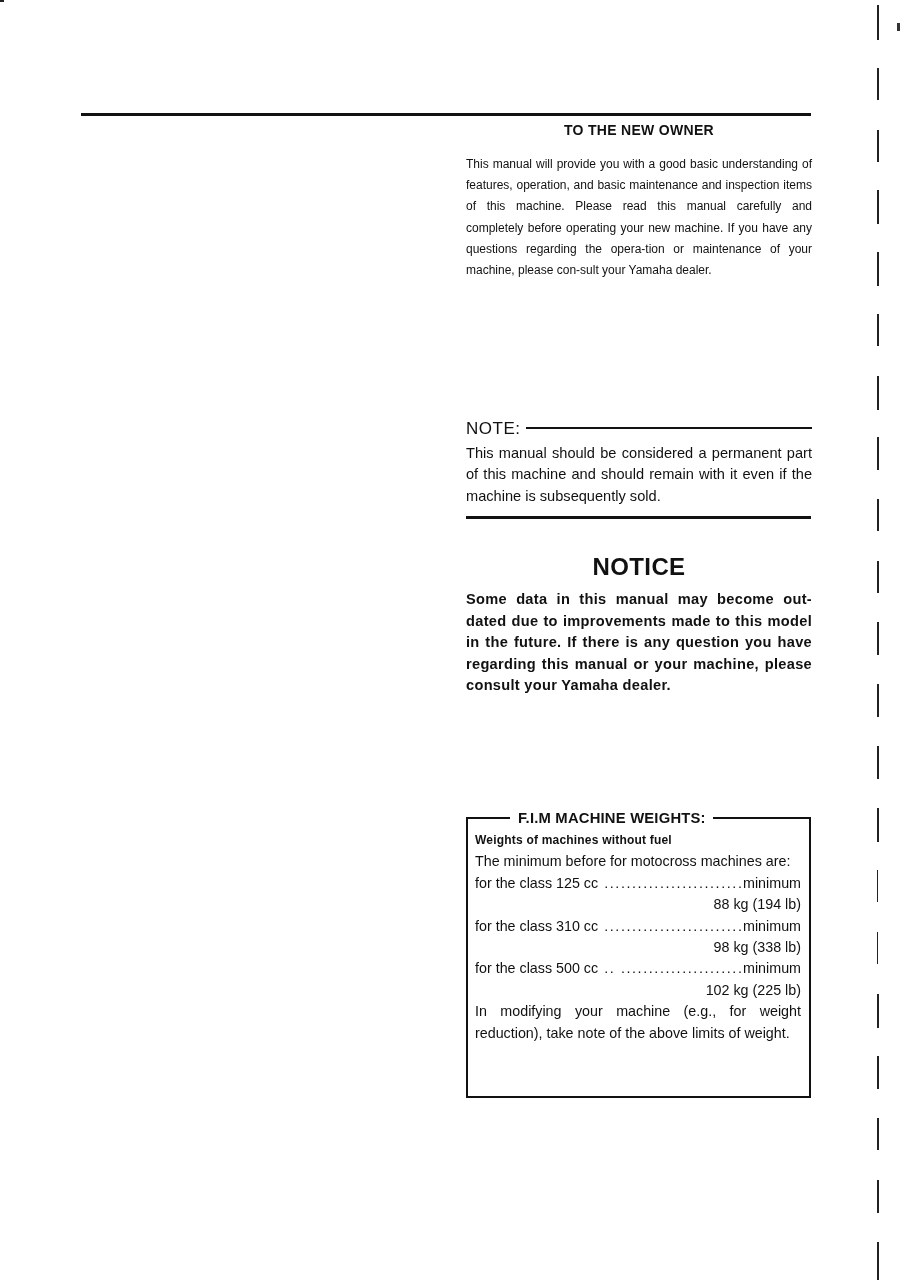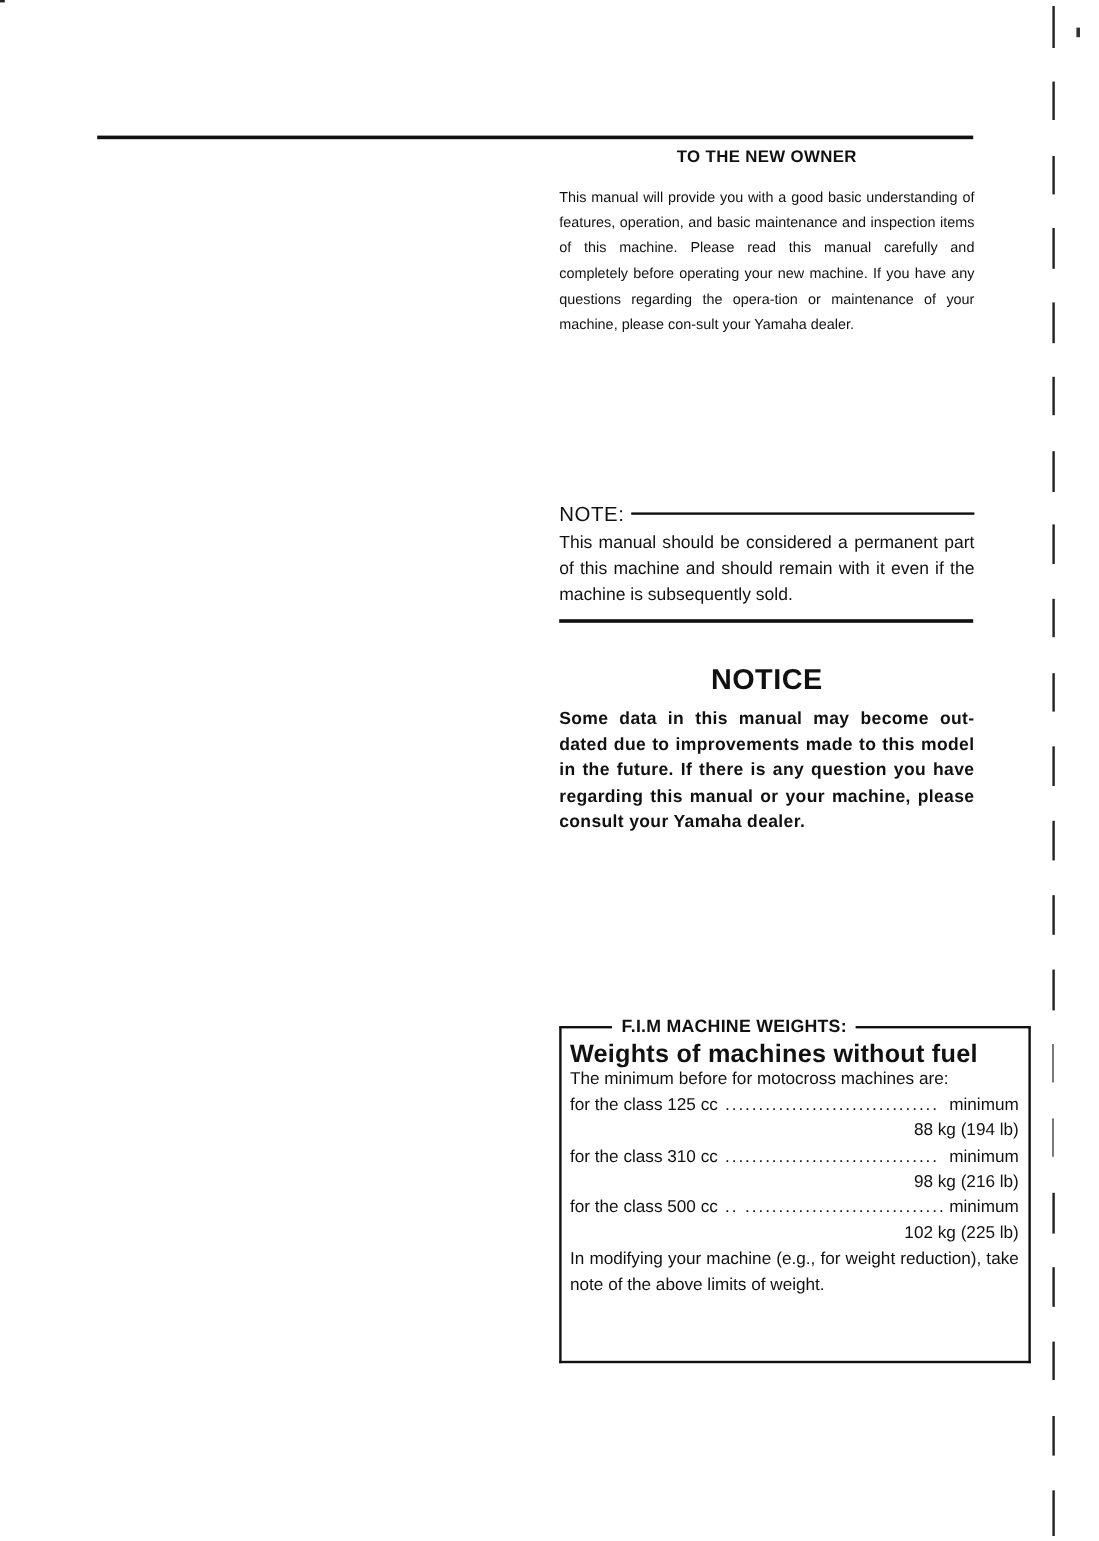--- a/index.html
+++ b/index.html
@@ -103,22 +103,22 @@
     .p-notice {
       top: 589px;
       font-size: 14.6px;
       line-height: 21.6px;
       font-weight: bold;
       letter-spacing: 0.3px;
     }
     .fim-box {
       position: absolute;
       left: 466px;
-      top: 856px;
-      width: 393px;
+      top: 818px;
+      width: 345px;
       height: 280px;
       border-left: 2px solid #111;
       border-right: 2px solid #111;
       border-bottom: 2px solid #111;
       box-sizing: border-box;
     }
     .fim-title-row {
       position: absolute;
       left: -2px;
       right: -2px;
@@ -147,21 +147,21 @@
     .fim-content {
       position: absolute;
       left: 7px;
       right: 8px;
       top: 12px;
       font-size: 14.3px;
       line-height: 21.4px;
     }
     .fim-subhead {
       font-weight: bold;
-      font-size: 21px;
+      font-size: 12px;
       letter-spacing: 0.2px;
     }
     .weight-row {
       display: flex;
       white-space: nowrap;
     }
     .weight-class {
       flex: 0 0 auto;
     }
     .weight-dots {
@@ -233,21 +233,21 @@
       <span class="weight-dots">................................</span>
       <span class="weight-min">minimum</span>
     </div>
     <div class="weight-value">88 kg (194 lb)</div>
 
     <div class="weight-row">
       <span class="weight-class">for the class 310 cc</span>
       <span class="weight-dots">................................</span>
       <span class="weight-min">minimum</span>
     </div>
-    <div class="weight-value">98 kg (216 lb)</div>
+    <div class="weight-value">98 kg (338 lb)</div>
 
     <div class="weight-row">
       <span class="weight-class">for the class 500 cc</span>
       <span class="weight-dots">.. ..............................</span>
       <span class="weight-min">minimum</span>
     </div>
     <div class="weight-value">102 kg (225 lb)</div>
 
     <div class="justify">In modifying your machine (e.g., for weight reduction), take note of the above limits of weight.</div>
   </div>

